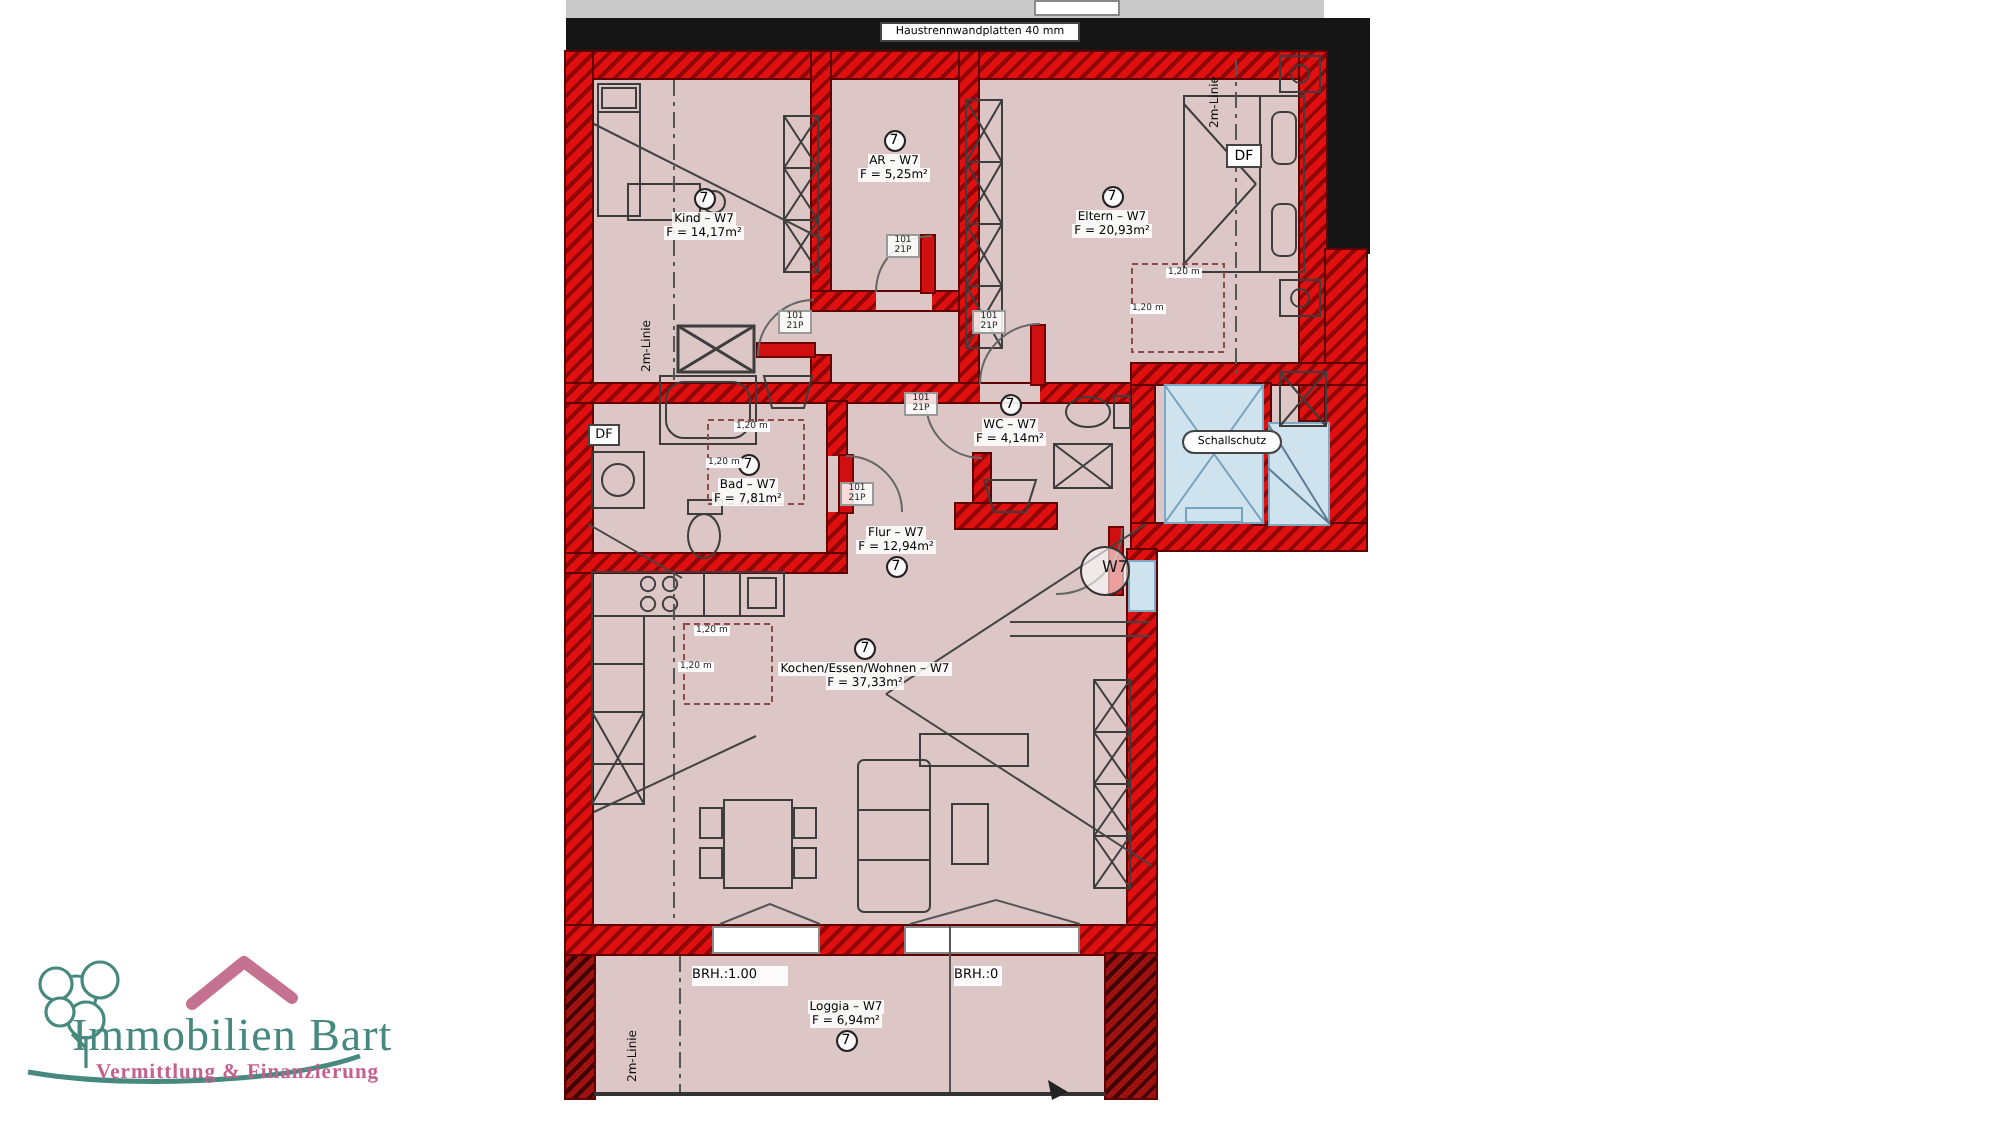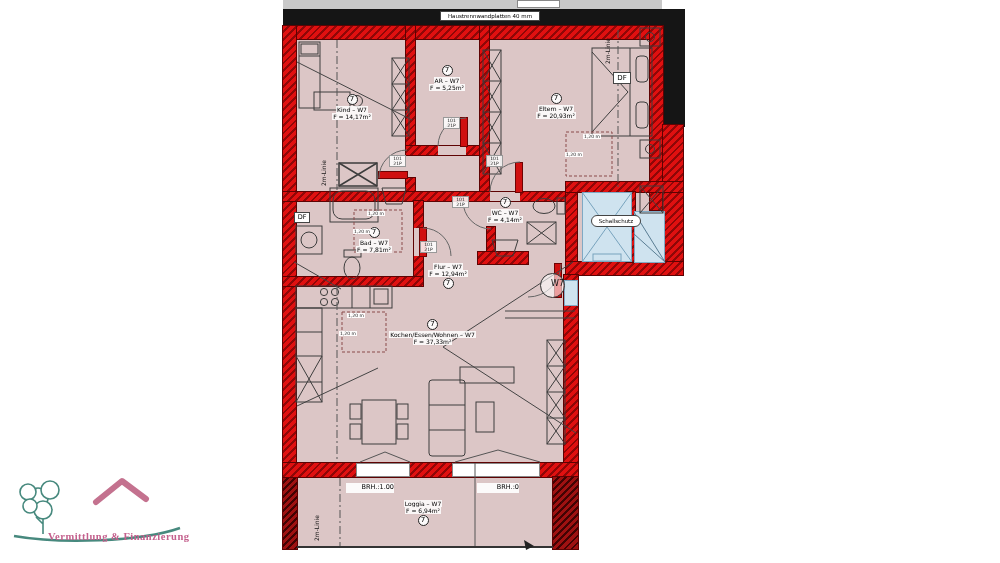--- a/index.html
+++ b/index.html
@@ -13,21 +13,21 @@
   .gap{position:absolute;background:#dcc6c6;}
   .win{position:absolute;background:#fff;border:1px solid #888;box-sizing:border-box;}
   .blue{position:absolute;background:#cfe3ef;border:1px solid #7fa9c4;box-sizing:border-box;}
   .leaf{position:absolute;background:#d01010;outline:1px solid #6e0303;}
   svg.lines{position:absolute;left:0;top:0;z-index:4;}
   .rlabel{position:absolute;text-align:center;font-size:6px;line-height:7px;color:#000;z-index:6;}
   .line{background:rgba(255,255,255,.85);padding:0 1px;display:inline-block;}
   .badge{width:11px;height:11px;box-sizing:border-box;border:1px solid #222;border-radius:50%;
          background:rgba(255,255,255,.9);font-size:7px;line-height:9px;margin:1px auto;display:block;text-align:center;}
   .box{position:absolute;background:#fff;border:1px solid #444;box-sizing:border-box;text-align:center;color:#000;z-index:6;}
-  .flab{position:absolute;background:rgba(255,255,255,.9);text-align:right;color:#000;z-index:6;}
+  .flab{position:absolute;background:rgba(255,255,255,.9);text-align:left;color:#000;z-index:6;}
   .dim{position:absolute;background:rgba(255,255,255,.95);font-size:4.5px;line-height:5px;padding:0 1px;z-index:6;color:#222;}
   .tag{position:absolute;width:15px;font-size:4.5px;line-height:5px;text-align:center;background:rgba(255,255,255,.85);
        border:1px solid #999;color:#222;z-index:6;}
   .vlabel{position:absolute;transform:rotate(-90deg);transform-origin:0 100%;font-size:6px;line-height:6px;
           white-space:nowrap;z-index:6;color:#111;}
   .w7circle{position:absolute;border:1.5px solid #333;border-radius:50%;background:rgba(255,255,255,.6);
             text-align:right;font-size:8px;z-index:6;color:#111;}
   .logo-company{position:absolute;left:36px;top:505px;font-family:"Liberation Serif",serif;font-size:23px;
                 color:#47897e;z-index:7;letter-spacing:.5px;}
   .logo-tagline{position:absolute;left:48px;top:531px;font-family:"Liberation Serif",serif;font-size:10.5px;
@@ -250,21 +250,21 @@
   <div class="rlabel" style="left:386px;top:500px;width:74px">
     <div><span class="line">Loggia – W7</span></div>
     <div><span class="line">F = 6,94m²</span></div>
     <div class="badge">7</div>
   </div>
 
   <div class="box" style="left:613px;top:72px;width:18px;height:12px;font-size:7px;line-height:10px">DF</div>
   <div class="box" style="left:294px;top:212px;width:16px;height:11px;font-size:6.5px;line-height:9px">DF</div>
   <div class="box" style="left:591px;top:215px;width:50px;height:12px;font-size:5.5px;line-height:10px;border-radius:6px">Schallschutz</div>
   <div class="flab" style="left:346px;top:483px;width:48px;height:10px;font-size:6.5px;line-height:9px">BRH.:1.00</div>
-  <div class="flab" style="left:477px;top:483px;width:42px;height:10px;font-size:6.5px;line-height:9px">BRH.:0</div>
+  <div class="flab" style="left:477px;top:483px;width:24px;height:10px;font-size:6.5px;line-height:9px">BRH.:0</div>
 
   <div class="dim" style="left:583px;top:134px">1,20 m</div>
   <div class="dim" style="left:565px;top:152px">1,20 m</div>
   <div class="dim" style="left:367px;top:211px">1,20 m</div>
   <div class="dim" style="left:353px;top:229px">1,20 m</div>
   <div class="dim" style="left:347px;top:313px">1,20 m</div>
   <div class="dim" style="left:339px;top:331px">1,20 m</div>
 
   <div class="tag" style="left:389px;top:155px">
     <div>101</div>
@@ -302,15 +302,16 @@
         <circle cx="20" cy="36" r="7"></circle>
       <path d="M33 48 L33 64 M33 54 L26 47" fill="none"></path>
     </g>
     <g stroke="#c4728f" stroke-width="6" fill="none" stroke-linecap="round" stroke-linejoin="round">
       <path d="M86 32 L112 11 L136 29"></path>
     </g>
     <g stroke="#47897e" stroke-width="2.5" fill="none">
       <path d="M4 66 C50 74 130 72 170 58"></path>
     </g>
   </svg>
+  <div class="logo-company">Immobilien Bart</div>
   <div class="logo-tagline">Vermittlung &amp; Finanzierung</div>
 
 </div>
 
 </body></html>

